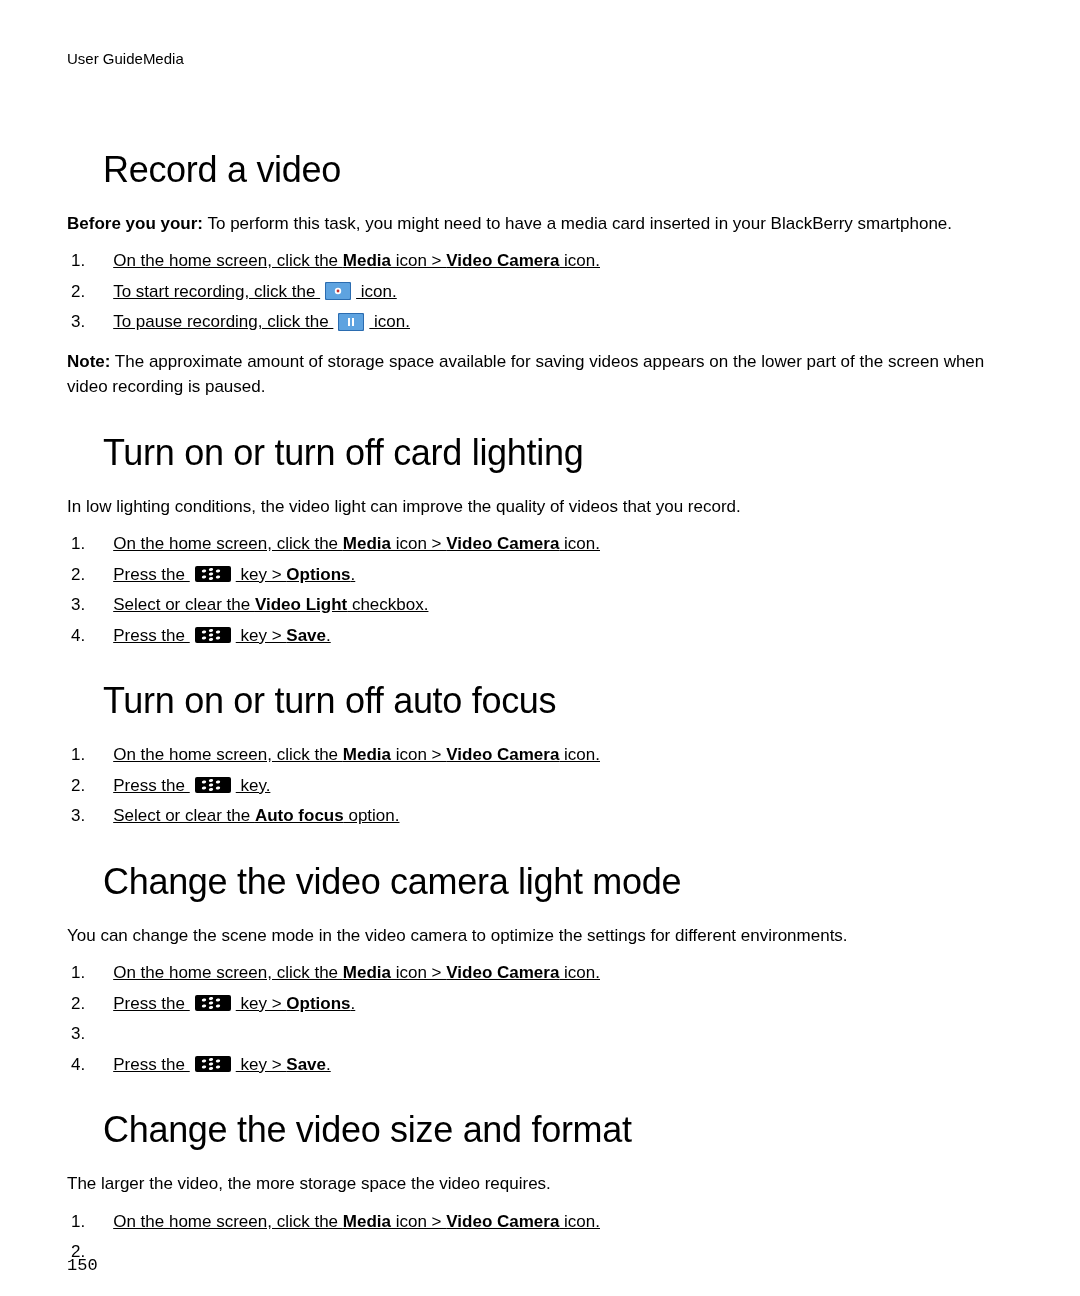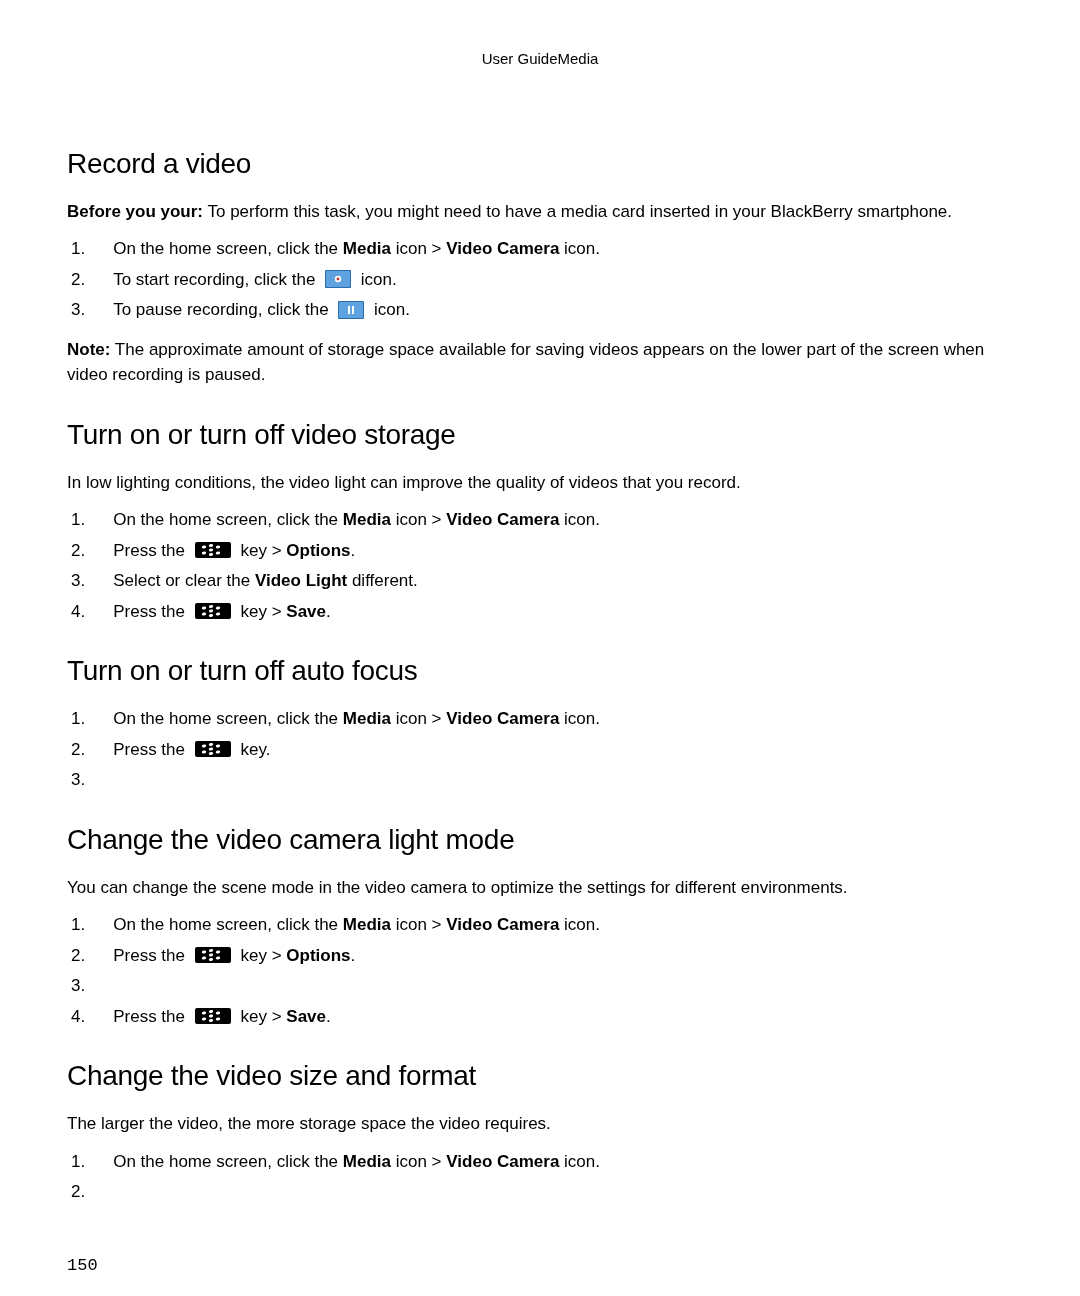--- a/index.html
+++ b/index.html
@@ -9,49 +9,50 @@
     line-height: 1.5;
     color: #000;
     background: #fff;
     width: 1080px;
     height: 1296px;
     padding: 48px 67px 20px 67px;
     position: relative;
   }
   .page-header {
     display: flex;
-    justify-content: center;
+    justify-content: flex-start;
     font-size: 15px;
     margin-bottom: 72px;
   }
   h2 {
-    font-size: 28px;
+    font-size: 36px;
     font-weight: 400;
     margin-top: 26px;
     margin-bottom: 14px;
     letter-spacing: -0.3px;
+    margin-left: 36px;
   }
   h2:first-of-type { margin-top: 0; }
   p { margin-bottom: 12px; }
   ol {
     list-style: none;
     margin: 10px 0 14px 0;
   }
   ol li {
     display: flex;
     align-items: center;
     gap: 28px;
     margin-bottom: 5px;
     padding-left: 4px;
   }
   ol li .num {
     min-width: 14px;
     font-size: 17px;
   }
-  .li-body { display: inline; }
+  .li-body { display: inline; text-decoration: underline; }
   .icon-box {
     display: inline-flex;
     align-items: center;
     justify-content: center;
     padding: 2px;
     vertical-align: middle;
     margin: 0 3px;
     position: relative;
     top: -1px;
   }
@@ -127,38 +128,38 @@
           <svg class="pause-icon-svg">
             <use href="#pause-icon-g"></use>
           </svg>
         </span><span> icon.</span></span>
   </li>
 </ol>
 <p>
   <b>Note:</b><span> The approximate amount of storage space available for saving videos appears on the lower part of the screen when video recording is paused.</span>
 </p>
 
-<h2>Turn on or turn off video storage</h2>
+<h2>Turn on or turn off card lighting</h2>
 <p>In low lighting conditions, the video light can improve the quality of videos that you record.</p>
 <ol>
   <li>
       <span class="num">1.</span>
     <span class="li-body"><span>On the home screen, click the </span><b>Media</b><span> icon &gt; </span><b>Video Camera</b><span> icon.</span></span>
   </li>
   <li>
       <span class="num">2.</span>
     <span class="li-body"><span>Press the </span><span class="icon-box">
           <svg class="bb-icon-svg">
             <use href="#bb-icon-g"></use>
           </svg>
         </span><span> key &gt; </span><b>Options</b><span>.</span></span>
   </li>
   <li>
       <span class="num">3.</span>
-    <span class="li-body"><span>Select or clear the </span><b>Video Light</b><span> different.</span></span>
+    <span class="li-body"><span>Select or clear the </span><b>Video Light</b><span> checkbox.</span></span>
   </li>
   <li>
       <span class="num">4.</span>
     <span class="li-body"><span>Press the </span><span class="icon-box">
           <svg class="bb-icon-svg">
             <use href="#bb-icon-g"></use>
           </svg>
         </span><span> key &gt; </span><b>Save</b><span>.</span></span>
   </li>
 </ol>
@@ -172,20 +173,21 @@
   <li>
       <span class="num">2.</span>
     <span class="li-body"><span>Press the </span><span class="icon-box">
           <svg class="bb-icon-svg">
             <use href="#bb-icon-g"></use>
           </svg>
         </span><span> key.</span></span>
   </li>
   <li>
       <span class="num">3.</span>
+    <span class="li-body"><span>Select or clear the </span><b>Auto focus</b><span> option.</span></span>
   </li>
 </ol>
 
 <h2>Change the video camera light mode</h2>
 <p>You can change the scene mode in the video camera to optimize the settings for different environments.</p>
 <ol>
   <li>
       <span class="num">1.</span>
     <span class="li-body"><span>On the home screen, click the </span><b>Media</b><span> icon &gt; </span><b>Video Camera</b><span> icon.</span></span>
   </li>

